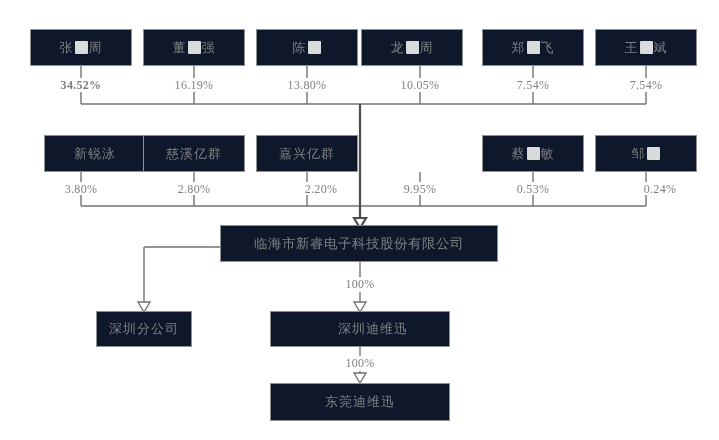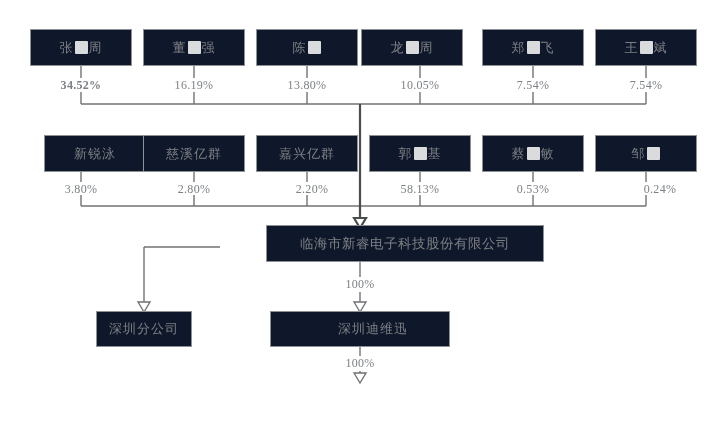--- a/index.html
+++ b/index.html
@@ -24,21 +24,20 @@
     align-items: center;
     justify-content: center;
     color: #7d8084;
     font-size: 13px;
     letter-spacing: 1px;
     white-space: nowrap;
   }
   .node.company {
     font-size: 13.5px;
     letter-spacing: 0.5px;
-    margin-left: 46px;
   }
   .redact {
     display: inline-block;
     width: 13px;
     height: 13px;
     background: #d9dbdd;
     vertical-align: -2px;
     margin: 0 1px;
     border-radius: 1px;
   }
@@ -159,26 +158,23 @@
   <div class="pct" style="left:31px; top:182px; width:100px;">3.80%</div>
 
   <div class="node" style="left:143px; top:135px; width:102px; height:37px;">
     <span>慈溪亿群</span>
   </div>
   <div class="pct" style="left:144px; top:182px; width:100px;">2.80%</div>
 
   <div class="node" style="left:256px; top:135px; width:102px; height:37px;">
     <span>嘉兴亿群</span>
   </div>
-  <div class="pct" style="left:262px; top:182px; width:100px;">2.20%</div>
+  <div class="pct" style="left:271px; top:182px; width:100px;">2.20%</div>
 
-  <div class="node" style="left:369px; top:135px; width:102px; height:37px;">
-    <span><span>郭</span><span class="redact"></span><span>基</span></span>
-  </div>
-  <div class="pct" style="left:370px; top:182px; width:100px;">58.13%</div>
+  <div class="pct" style="left:370px; top:182px; width:100px;">9.95%</div>
 
   <div class="node" style="left:482px; top:135px; width:102px; height:37px;">
     <span><span>蔡</span><span class="redact"></span><span>敏</span></span>
   </div>
   <div class="pct" style="left:483px; top:182px; width:100px;">0.53%</div>
 
   <div class="node" style="left:595px; top:135px; width:102px; height:37px;">
     <span><span>邹</span><span class="redact"></span><span></span></span>
   </div>
   <div class="pct" style="left:610px; top:182px; width:100px;">0.24%</div>
@@ -186,14 +182,15 @@
   <div class="node company" style="left:220px; top:225px; width:278px; height:37px;">临海市新睿电子科技股份有限公司</div>
 
   <div class="pct" style="left:310px; top:277px; width:100px;">100%</div>
 
   <div class="node" style="left:96px; top:311px; width:96px; height:36px;">深圳分公司</div>
 
   <div class="node" style="left:270px; top:311px; width:180px; height:36px;padding-left:26px;">深圳迪维迅</div>
 
   <div class="pct" style="left:310px; top:356px; width:100px;">100%</div>
 
+  <div class="node" style="left:270px; top:383px; width:180px; height:38px;">东莞迪维迅</div>
 
 </div>
 
 </body></html>

